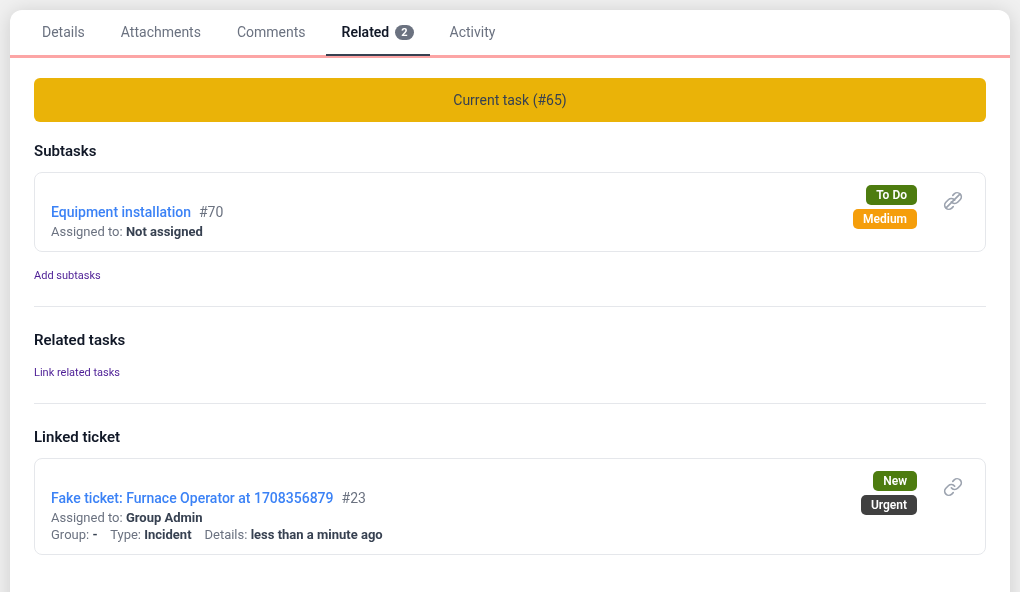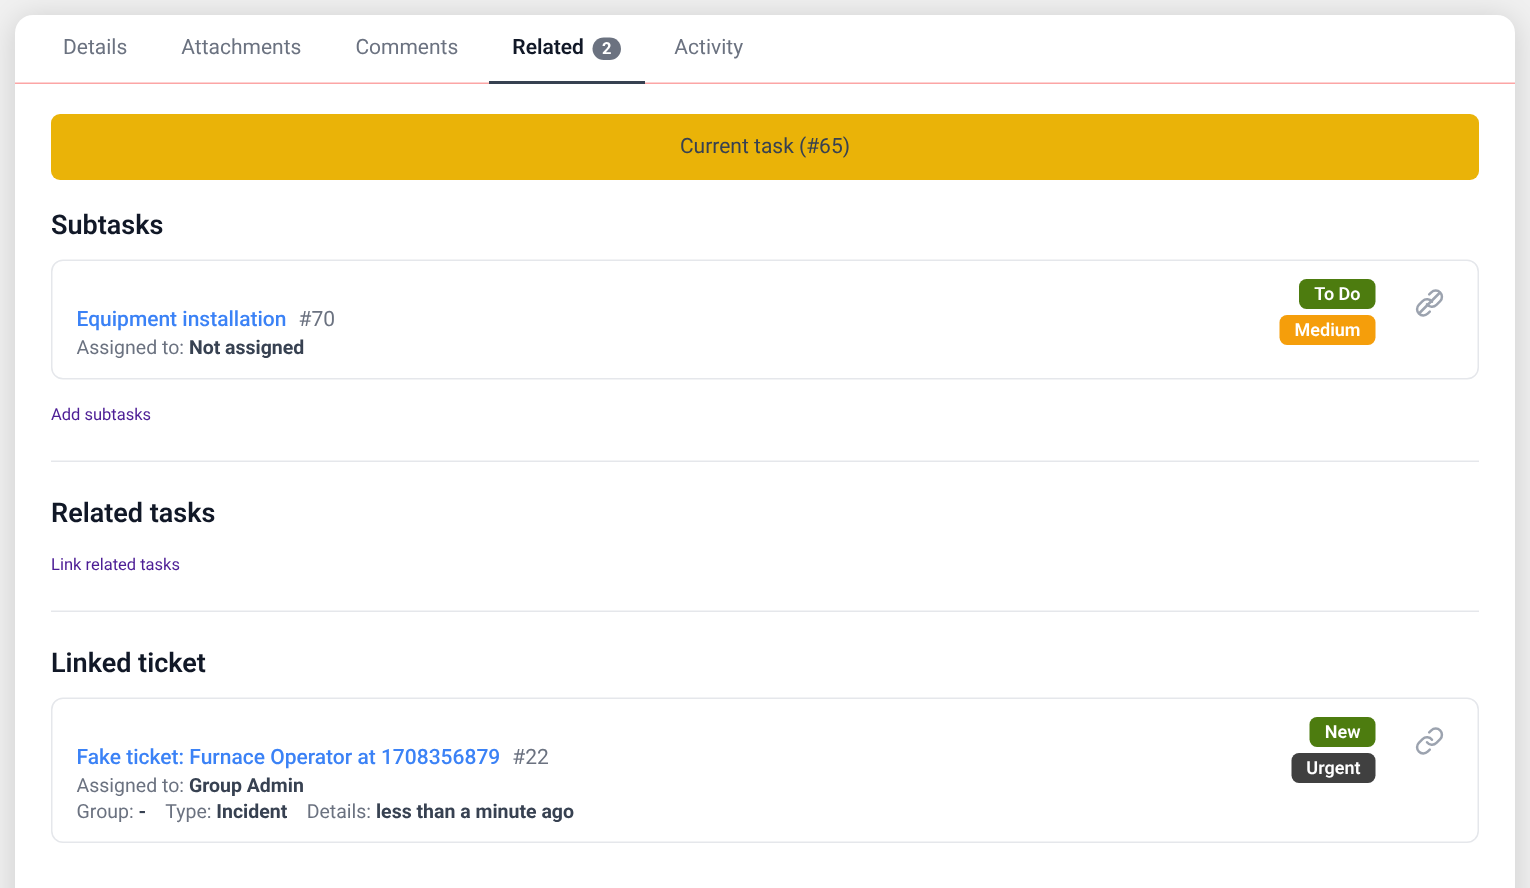--- a/index.html
+++ b/index.html
@@ -17,21 +17,21 @@
       border-radius: 12px;
       box-shadow: 0 2px 20px rgba(0,0,0,0.15);
       width: 1000px;
       min-height: 580px;
       overflow: hidden;
     }
     
     .tab-bar {
       display: flex;
       align-items: center;
-      border-bottom: 1px solid #fca5a5;
+      border-bottom: 3px solid #fca5a5;
       padding: 0 16px;
       gap: 4px;
     }
     .tab {
       padding: 14px 16px;
       font-size: 14px;
       color: #6b7280;
       cursor: pointer;
       border-bottom: 2px solid transparent;
       margin-bottom: -1px;
@@ -64,21 +64,21 @@
       background: #eab308;
       border-radius: 6px;
       padding: 14px;
       text-align: center;
       font-size: 14px;
       color: #374151;
       margin-bottom: 20px;
     }
     
     .section-heading {
-      font-size: 18px;
+      font-size: 15px;
       font-weight: 600;
       color: #111827;
       margin-bottom: 12px;
     }
     
     .task-card {
       border: 1px solid #e5e7eb;
       border-radius: 8px;
       padding: 12px 16px;
       margin-bottom: 12px;
@@ -244,21 +244,21 @@
       <a class="add-link">Link related tasks</a>
     </div>
 
     <div class="section-block">
       <div class="section-heading">Linked ticket</div>
       <div class="task-card">
         <div class="task-card-row">
           <div class="task-info">
             <div class="task-title-row">
               <a class="task-link">Fake ticket: Furnace Operator at 1708356879</a>
-              <span class="task-id">#22</span>
+              <span class="task-id">#23</span>
             </div>
             <div class="task-sub">
               <span>Assigned to:</span>
               <strong>Group Admin</strong>
             </div>
             <div class="ticket-extra">
               <span>Group:</span>
               <strong>-</strong>
               &nbsp;&nbsp;
               <span>Type:</span>

